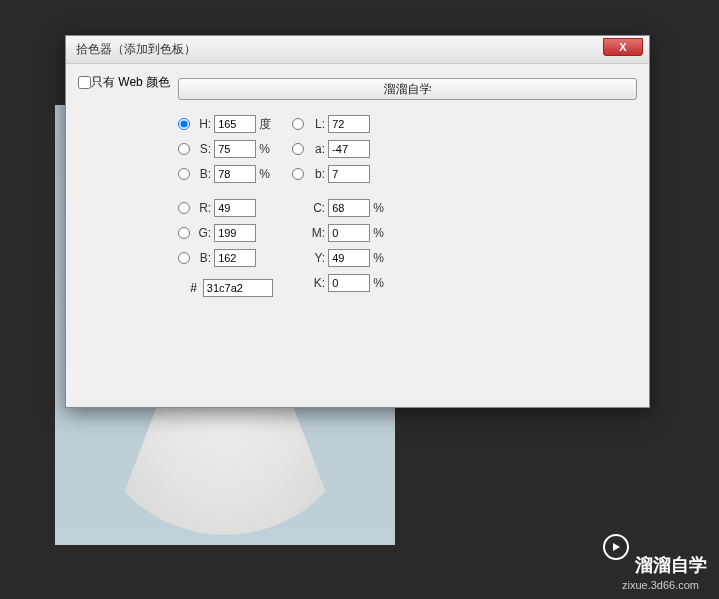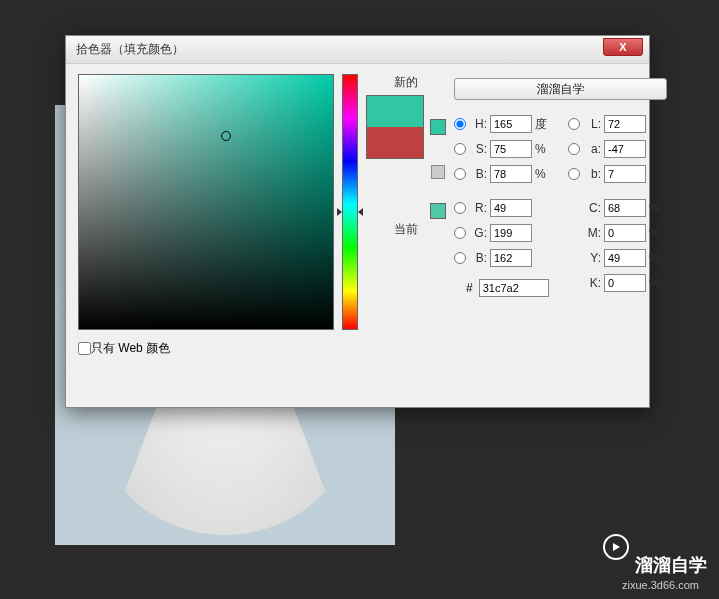--- a/index.html
+++ b/index.html
@@ -270,54 +270,29 @@
 <body>
 
 <div class="canvas-image">
   <div class="dress">
     <div class="dress-skirt"></div>
   </div>
 </div>
 
 <div class="dialog">
   <div class="titlebar">
-    <span class="titlebar-title">拾色器（填充颜色）</span>
+    <span class="titlebar-title">拾色器（添加到色板）</span>
     <div class="close-btn">
       <span>X</span>
     </div>
   </div>
 
   <div class="dialog-body">
 
     <div class="left-col">
-      <div class="row-top">
-        <div class="color-field">
-          <div class="color-cursor" style="left:58%;top:24%"></div>
-        </div>
-        <div class="hue-slider">
-          <div class="hue-arrow" style="top:54%"></div>
-          <div class="hue-arrow right" style="top:54%"></div>
-        </div>
-
-        <div class="mid-col">
-          <span class="label-sm">新的</span>
-          <div style="display:flex;align-items:flex-start;gap:6px">
-            <div class="swatch-compare">
-              <div class="swatch-new"></div>
-              <div class="swatch-cur"></div>
-            </div>
-            <div class="side-icons">
-              <div class="mini-swatch" style="background:#31c7a2"></div>
-              <div class="cube-icon"></div>
-              <div class="mini-swatch" style="background:#50c8a8"></div>
-            </div>
-          </div>
-          <span class="label-sm">当前</span>
-        </div>
-      </div>
 
       <div class="web-only">
         <input type="checkbox" style="">
         <span>只有 Web 颜色</span>
       </div>
     </div>
 
     <div class="right-col">
       <div class="btn">
           <span>溜溜自学</span>

